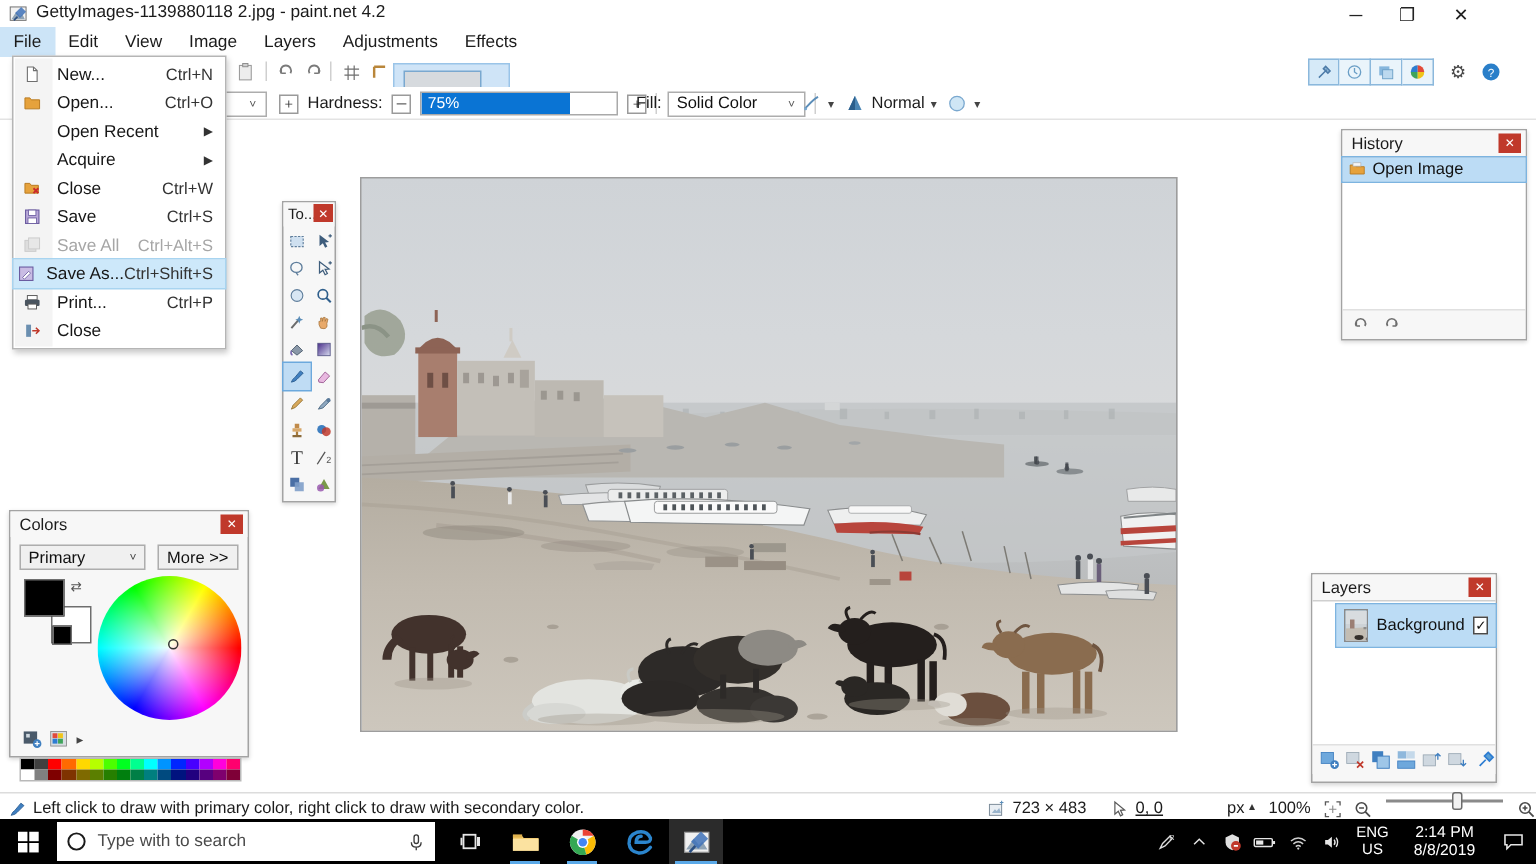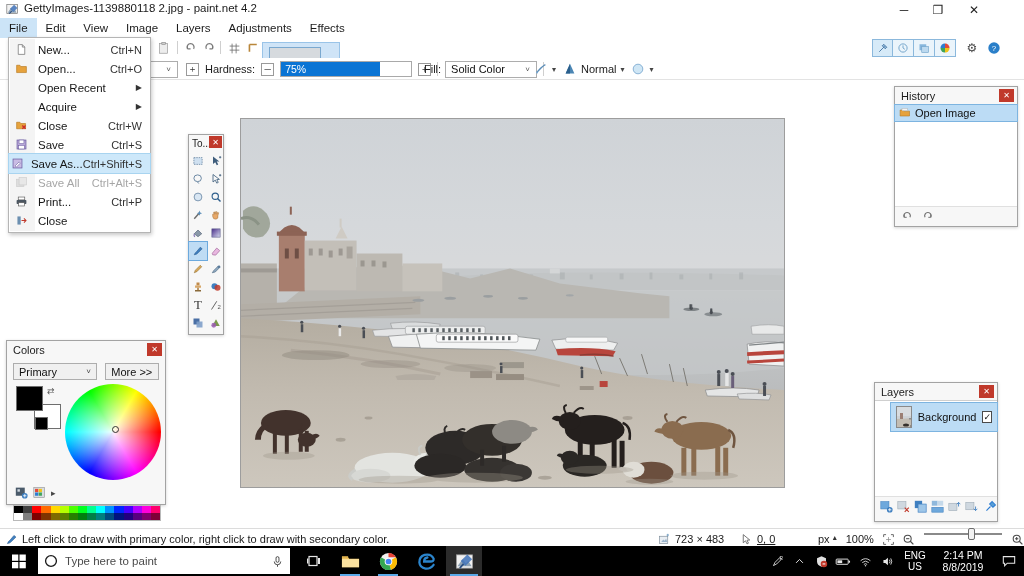--- a/index.html
+++ b/index.html
@@ -517,40 +517,40 @@
         <svg viewBox="0 0 16 16" width="13" height="13">
             <rect x="2.5" y="2.5" width="11" height="11" fill="#b8a8d8" stroke="#6b5ca0" stroke-width="0.9"></rect>
             <rect x="5" y="2.5" width="6" height="4.5" fill="#fff" stroke="#6b5ca0" stroke-width="0.7"></rect>
             <rect x="4.5" y="9" width="7" height="4.5" fill="#fff" stroke="#6b5ca0" stroke-width="0.7"></rect>
           </svg>
       </span>
       <span class="dd-label">Save</span>
       <span class="dd-key">Ctrl+S</span>
     </div>
 
+    <div class="dd-item dim">
+      <span class="dd-ico">
+        <svg viewBox="0 0 16 16" width="13" height="13" opacity="0.45">
+            <rect x="2" y="4" width="9" height="9" fill="#c3c3c3" stroke="#9a9a9a" stroke-width="0.8"></rect>
+            <rect x="5" y="2" width="9" height="9" fill="#d8d8d8" stroke="#9a9a9a" stroke-width="0.8"></rect>
+          </svg>
+      </span>
+      <span class="dd-label">Save All</span>
+      <span class="dd-key">Ctrl+Alt+S</span>
+    </div>
+
     <div class="dd-item sel">
       <span class="dd-ico">
         <svg viewBox="0 0 16 16" width="13" height="13">
             <rect x="2.5" y="2.5" width="11" height="11" fill="#c9bce4" stroke="#6b5ca0" stroke-width="0.9"></rect>
             <path d="M5 11 L10 6 L11.5 7.5 L6.5 12.5 Z" fill="#fff" stroke="#6b5ca0" stroke-width="0.7"></path>
           </svg>
       </span>
       <span class="dd-label">Save As...</span>
       <span class="dd-key">Ctrl+Shift+S</span>
-    </div>
-
-    <div class="dd-item dim">
-      <span class="dd-ico">
-        <svg viewBox="0 0 16 16" width="13" height="13" opacity="0.45">
-            <rect x="2" y="4" width="9" height="9" fill="#c3c3c3" stroke="#9a9a9a" stroke-width="0.8"></rect>
-            <rect x="5" y="2" width="9" height="9" fill="#d8d8d8" stroke="#9a9a9a" stroke-width="0.8"></rect>
-          </svg>
-      </span>
-      <span class="dd-label">Save All</span>
-      <span class="dd-key">Ctrl+Alt+S</span>
     </div>
 
     <div class="dd-item">
       <span class="dd-ico">
         <svg viewBox="0 0 16 16" width="13" height="13">
             <rect x="4" y="2.5" width="8" height="3.5" fill="#fff" stroke="#5a5a5a" stroke-width="0.8"></rect>
             <rect x="2" y="6" width="12" height="5" rx="1" fill="#4a5560"></rect>
             <rect x="4.5" y="9.5" width="7" height="4" fill="#fff" stroke="#5a5a5a" stroke-width="0.8"></rect>
           </svg>
       </span>
@@ -1225,21 +1225,21 @@
         <rect x="8.5" y="1.5" width="6.3" height="6.3" fill="#ffffff"></rect>
         <rect x="1" y="9" width="6.3" height="6.3" fill="#ffffff"></rect>
         <rect x="8.5" y="9" width="6.3" height="6.3" fill="#ffffff"></rect>
       </svg>
     </div>
 
     <div class="search-box">
       <svg viewBox="0 0 16 16" width="14" height="14">
         <circle cx="8" cy="8" r="6.2" fill="none" stroke="#1a1a1a" stroke-width="1.5"></circle>
         </svg>
-      <span class="search-txt">Type here to paint</span>
+      <span class="search-txt">Type with to search</span>
       <svg viewBox="0 0 16 16" width="13" height="13" style="margin-left:auto">
         <rect x="6.2" y="2" width="3.6" height="7" rx="1.8" fill="none" stroke="#3a3a3a" stroke-width="1.1"></rect>
         <path d="M4 8 Q4 12 8 12 Q12 12 12 8" fill="none" stroke="#3a3a3a" stroke-width="1.1"></path>
         <path d="M8 12v2.5" stroke="#3a3a3a" stroke-width="1.1"></path>
         </svg>
     </div>
 
     <div class="tb-task" style="left:296px">
       <svg viewBox="0 0 16 16" width="16" height="16">
         <rect x="3" y="3.5" width="8" height="9" fill="none" stroke="#e6e6e6" stroke-width="1.2"></rect>

